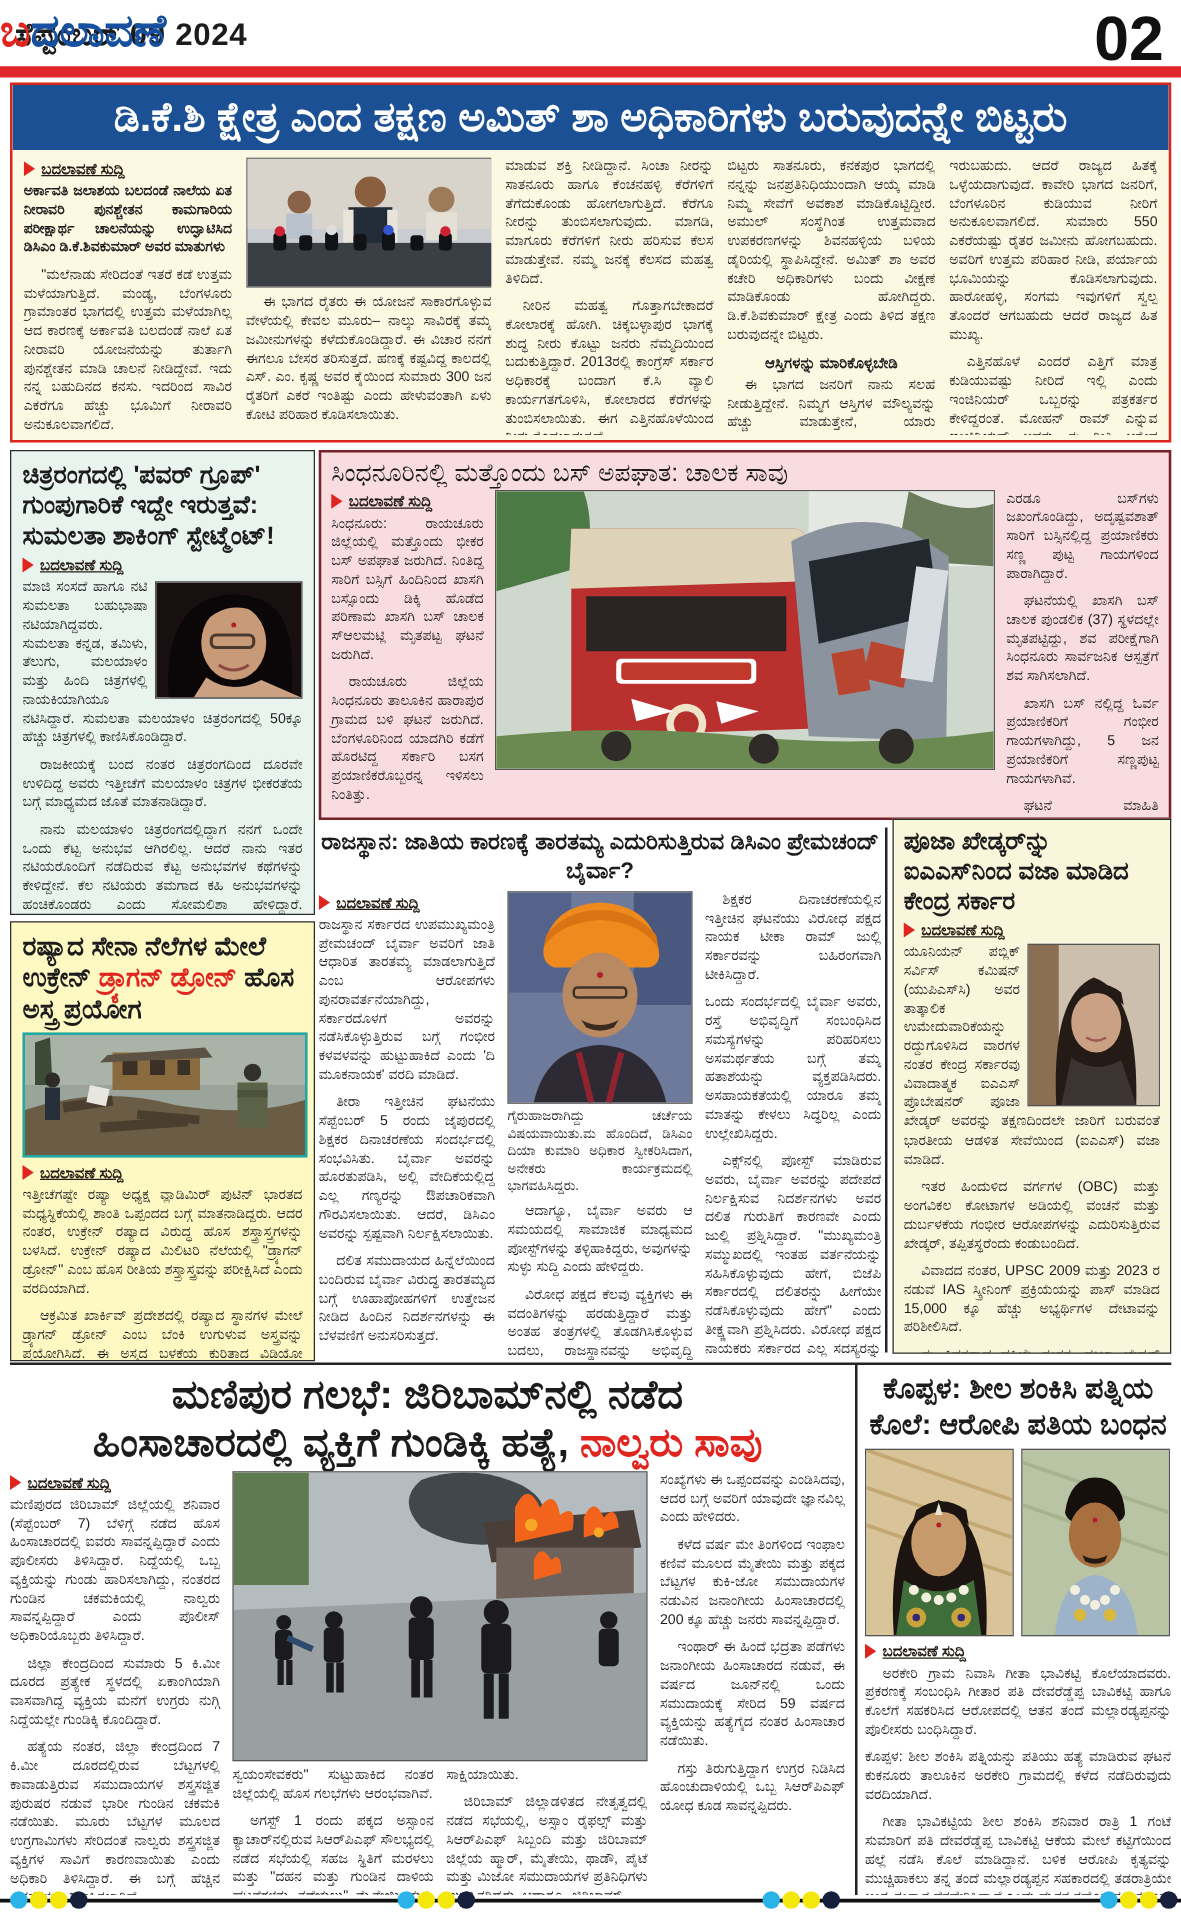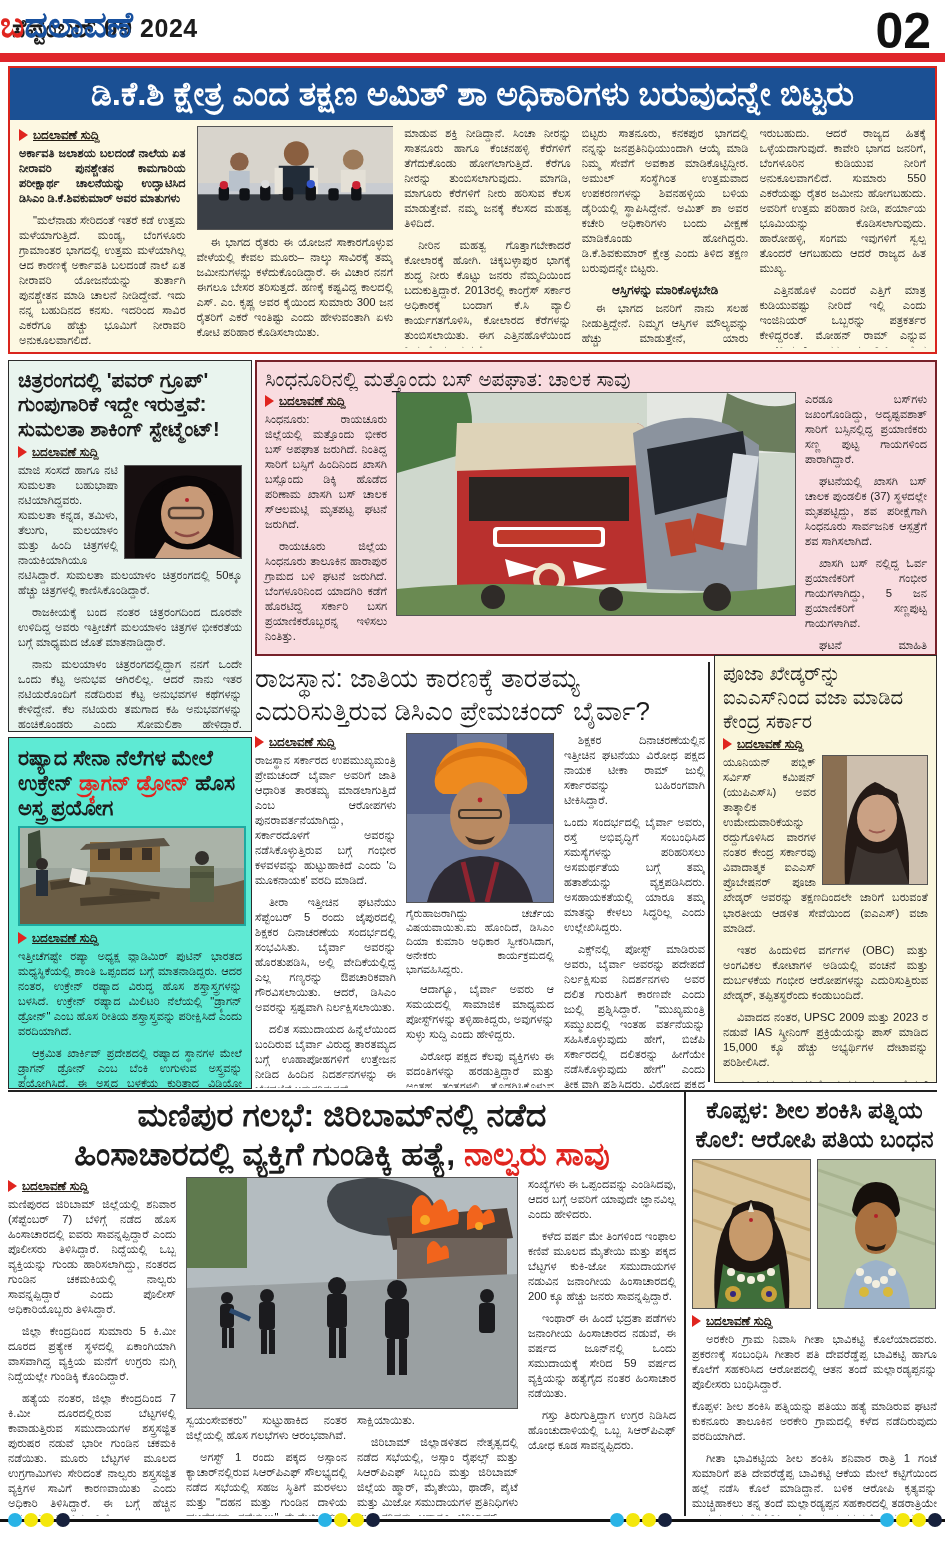--- a/index.html
+++ b/index.html
@@ -27,42 +27,42 @@
   .lead-banner h1{margin:0;color:#fff;font-size:33px;font-weight:bold;white-space:nowrap;}
   .lead-cols{display:flex;gap:11px;padding:6px 9px;height:222px;}
   .lead-col{flex:1 1 0;overflow:hidden;}
   .lead-col.wide{flex:1.18 1 0;}
   .lede-bold{font-weight:bold;}
   .subhead{font-size:12px;font-weight:bold;text-align:center;margin:1px 0 4px 0;}
   
   .suma-box{left:8px;top:360px;width:244px;height:372px;background:#e9f4ee;border:1.5px solid #2b2b2b;padding:7px 9px;}
   .suma-box h2{margin:0 0 4px 0;font-size:20px;line-height:1.22;font-weight:bold;}
   .suma-photo{float:right;width:116px;height:92px;margin:2px 0 4px 6px;}
-  .ukr-box{left:8px;top:737px;width:244px;height:352px;background:#5eead4;border:1.5px solid #2b2b2b;padding:7px 9px;}
+  .ukr-box{left:8px;top:737px;width:244px;height:352px;background:#fef9c3;border:1.5px solid #2b2b2b;padding:7px 9px;}
   .ukr-box h2{margin:0 0 5px 0;font-size:21px;line-height:1.2;font-weight:bold;}
   .ukr-box h2 .red{color:#e0251f;}
   .ukr-photo{width:224px;height:96px;border:2px solid #1fa9a0;margin:2px 0 5px 0;}
   
   .bus-box{left:255px;top:360px;width:682px;height:296px;background:#f9dce0;border:2.5px solid #77212a;padding:5px 8px;}
   .bus-box h2{margin:1px 0 1px 0;font-size:20px;font-weight:normal;white-space:nowrap;}
   .bus-body{display:flex;gap:9px;height:228px;}
   .bus-colL{width:122px;flex:none;}
   .bus-photo{width:398px;height:222px;flex:none;}
   .bus-colR{flex:1;}
   
   .raj{left:255px;top:662px;width:450px;height:426px;background:#fff;}
-  .raj h2{margin:0 0 6px 0;font-size:26px;line-height:1.25;font-weight:normal;text-align:left;}
+  .raj h2{margin:0 0 6px 0;font-size:18px;line-height:1.25;font-weight:bold;text-align:center;}
   .raj-cols{display:flex;gap:10px;}
   .raj-col{flex:1;}
   .raj-photo{width:146px;height:168px;margin-bottom:3px;}
   .caption{font-size:10.8px;line-height:1.3;text-align:justify;margin:0 0 6px 0;}
   .vrule-raj{left:708px;top:662px;width:1.5px;height:420px;background:#222;}
   
   .khed-box{left:714px;top:655px;width:223px;height:428px;background:#faf6dc;border:1.5px solid #2b2b2b;padding:6px 8px;}
-  .khed-box h2{margin:0 0 4px 0;font-size:19.5px;line-height:1.22;font-weight:normal;}
+  .khed-box h2{margin:0 0 4px 0;font-size:19.5px;line-height:1.22;font-weight:bold;}
   .khed-photo{float:right;width:104px;height:128px;margin:0 0 4px 6px;}
   
   .hline{left:8px;top:1090px;width:929px;height:1.5px;background:#222;}
   .vline{left:684px;top:1092px;width:1.5px;height:424px;background:#222;}
   
   .mani{left:8px;top:1096px;width:668px;height:420px;}
   .mani h2{margin:0 0 3px 0;font-size:32px;line-height:1.22;font-weight:bold;text-align:center;}
   .mani h2 .red{color:#e0251f;}
   .mani-cols{display:flex;gap:10px;}
   .mani-col1{width:168px;flex:none;}

